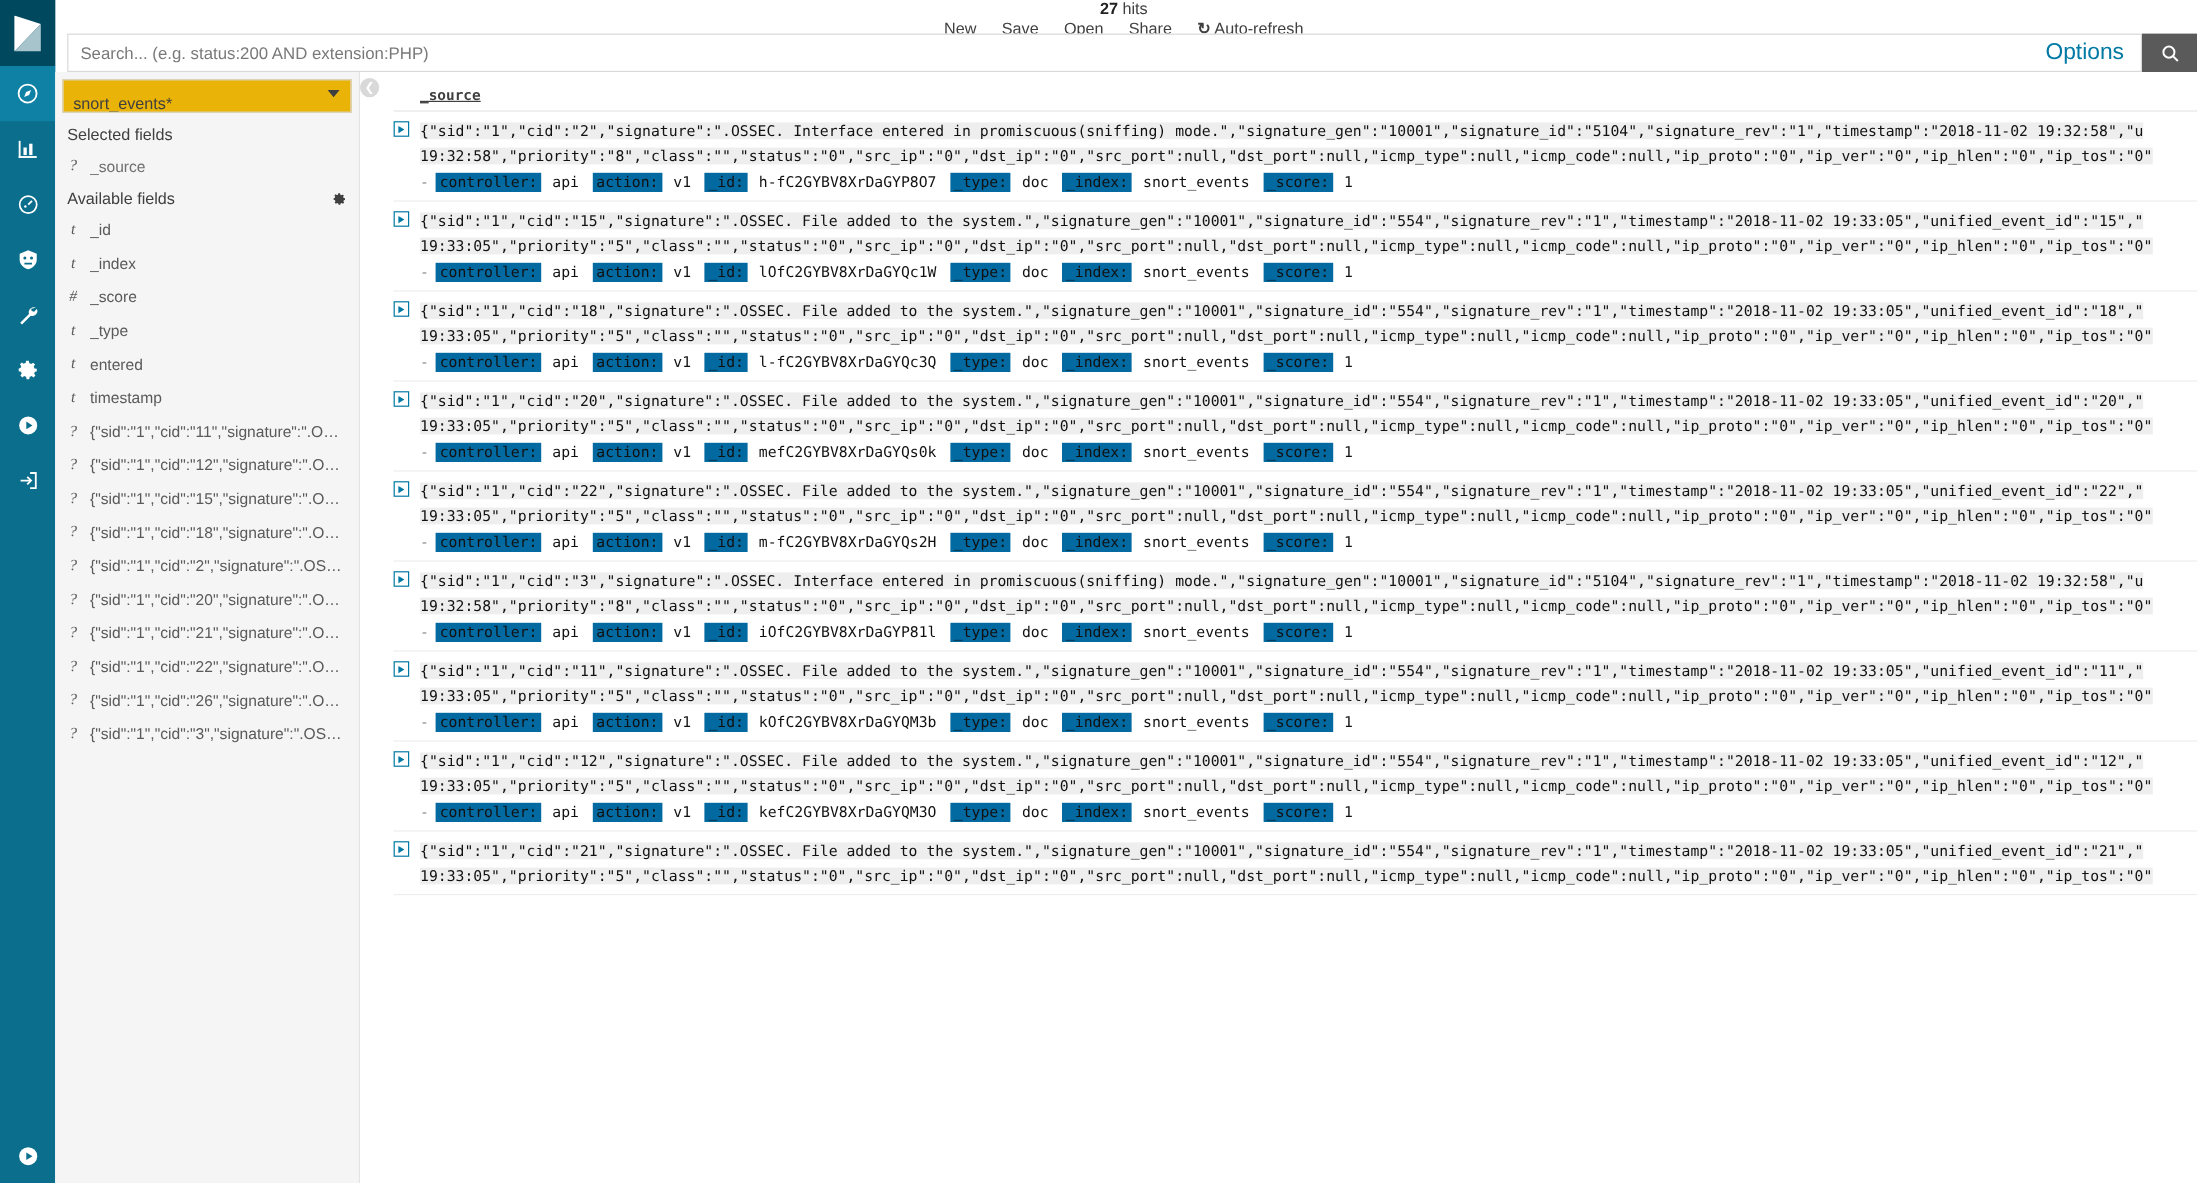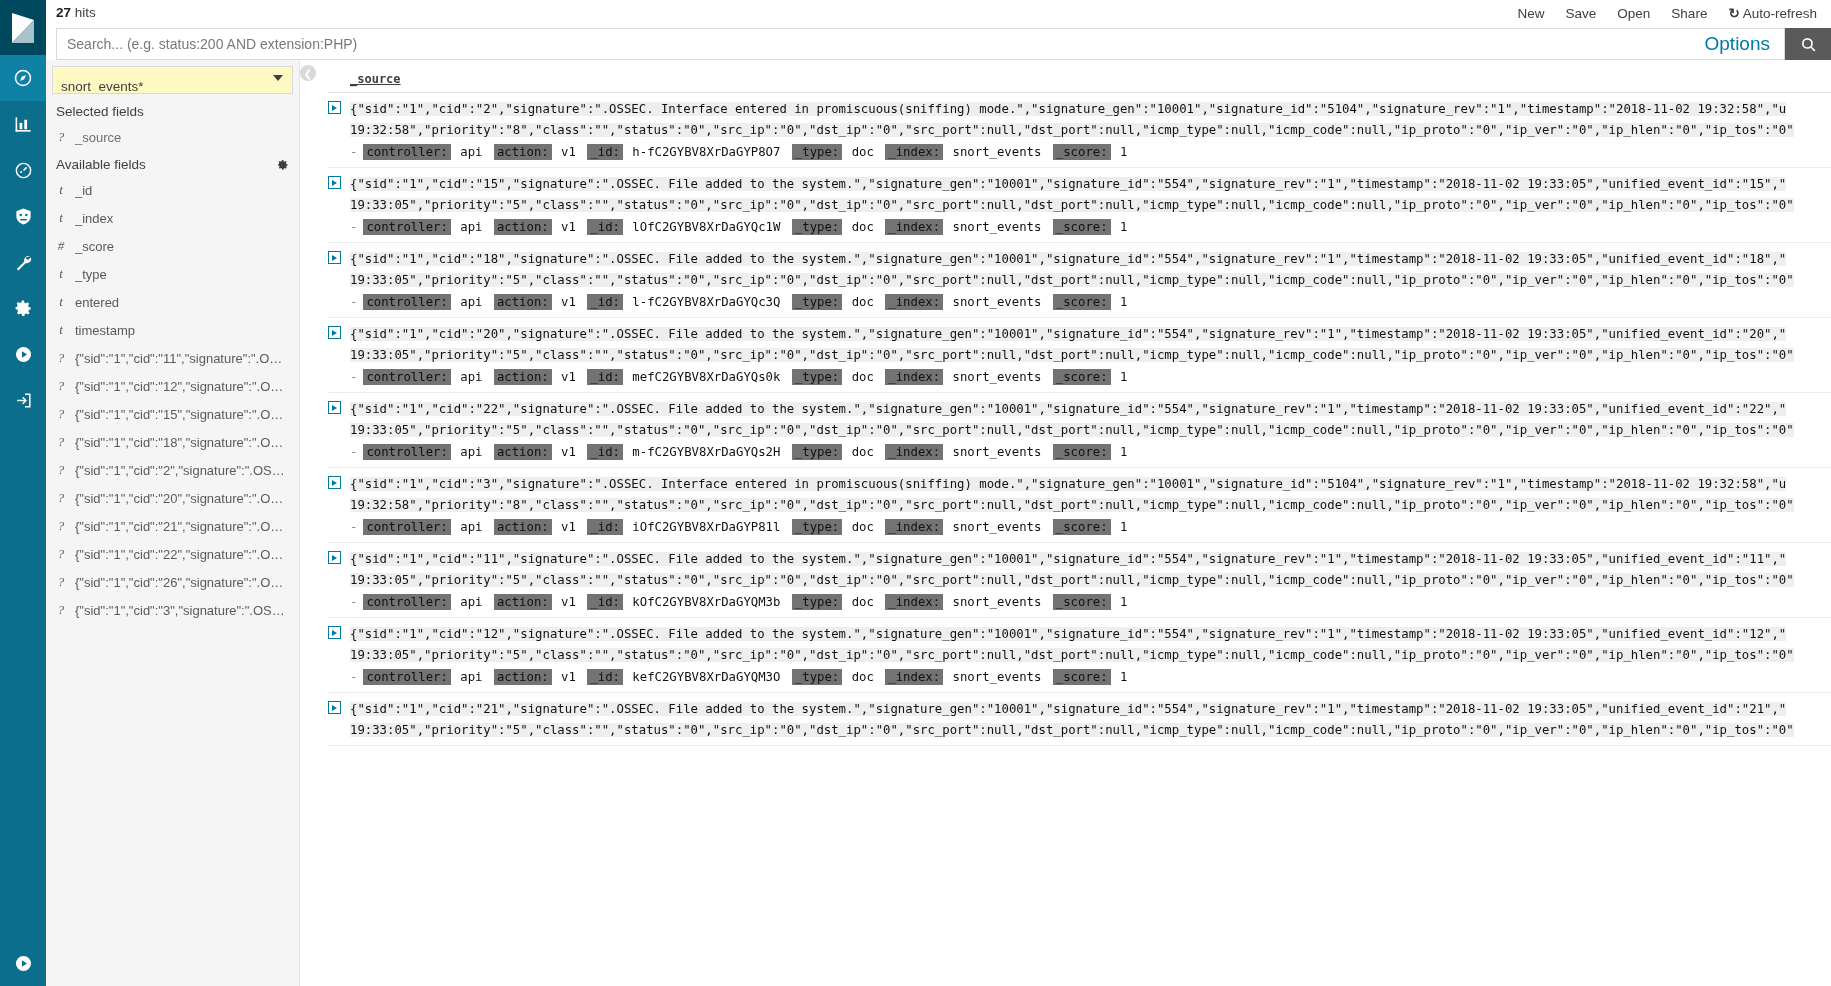--- a/index.html
+++ b/index.html
@@ -27,21 +27,21 @@
   .nav-item.active { background: #0f81a5; }
   .nav-item svg { display: block; }
   .nav-bottom { position: absolute; bottom: 0; left: 0; right: 0; }
 
   
   .shell { flex: 1; display: flex; flex-direction: column; min-width: 0; background: #fff; }
 
   
   .topbar {
     height: 25px; display: flex; align-items: center;
-    padding: 0 14px 0 10px; background: #fff;
+    padding: 0 14px 0 10px; background: #fff; flex-direction: column;
   }
   .hits { font-size: 13.5px; color: #3f3f3f; }
   .hits b { font-weight: 700; color: #222; }
   .topbar-spacer { flex: 1; }
   .topbar-actions { display: flex; align-items: flex-end; gap: 21px; }
   .topbar-link { font-size: 13.5px; color: #3f3f3f; cursor: pointer; white-space: nowrap; }
   .topbar-link .refresh-glyph { font-weight: 700; margin-right: 3px; }
 
   
   .querybar {
@@ -78,21 +78,21 @@
   
   .body { flex: 1; display: flex; min-height: 0; position: relative; }
 
   .sidebar {
     width: 254px; flex: 0 0 254px; background: #f5f5f5;
     border-right: 1px solid #e4e4e4; padding: 0 0 0 0;
     position: relative;
   }
   .index-select-wrap { padding: 6px 6px 3px 6px; position: relative; }
   .index-select {
-    width: 100%; height: 28px; border: 1px solid #d9d9d9; background: #fef9c3;
+    width: 100%; height: 28px; border: 1px solid #d9d9d9; background: #eab308;
     font-family: "Liberation Sans", sans-serif; font-size: 13.5px; color: #3f3f3f;
     padding: 12px 22px 0 8px; appearance: none; -webkit-appearance: none; cursor: pointer;
     outline: none;
   }
   .select-caret {
     position: absolute; right: 16px; top: 15px; width: 0; height: 0;
     border-left: 5px solid transparent; border-right: 5px solid transparent;
     border-top: 6px solid #3f3f3f; pointer-events: none;
   }
   .fields-section { padding: 0 6px; }
@@ -148,21 +148,21 @@
     font-size: 12.3px; color: #111; line-height: 21px;
     white-space: nowrap; overflow: hidden;
   }
   .src-line .hl { background: #eeeeee; }
   .meta-line {
     font-family: "DejaVu Sans Mono", monospace;
     font-size: 12.3px; color: #111; line-height: 21px;
     white-space: nowrap; overflow: hidden; padding-top: 1px;
   }
   .meta-line .dash { color: #8a8a8a; margin-right: 6px; }
-  .meta-key { background: #737373; padding: 1px 3px; color: #111; }
+  .meta-key { background: #0369a1; padding: 1px 3px; color: #111; }
   .meta-val { padding: 1px 4px 1px 2px; color: #111; }
 </style>
 </head>
 <body>
 
 <div id="app">
 
   <div class="globalnav">
     <div class="logo-cell">
       <svg width="26" height="30" viewBox="0 0 26 30" aria-hidden="true">

